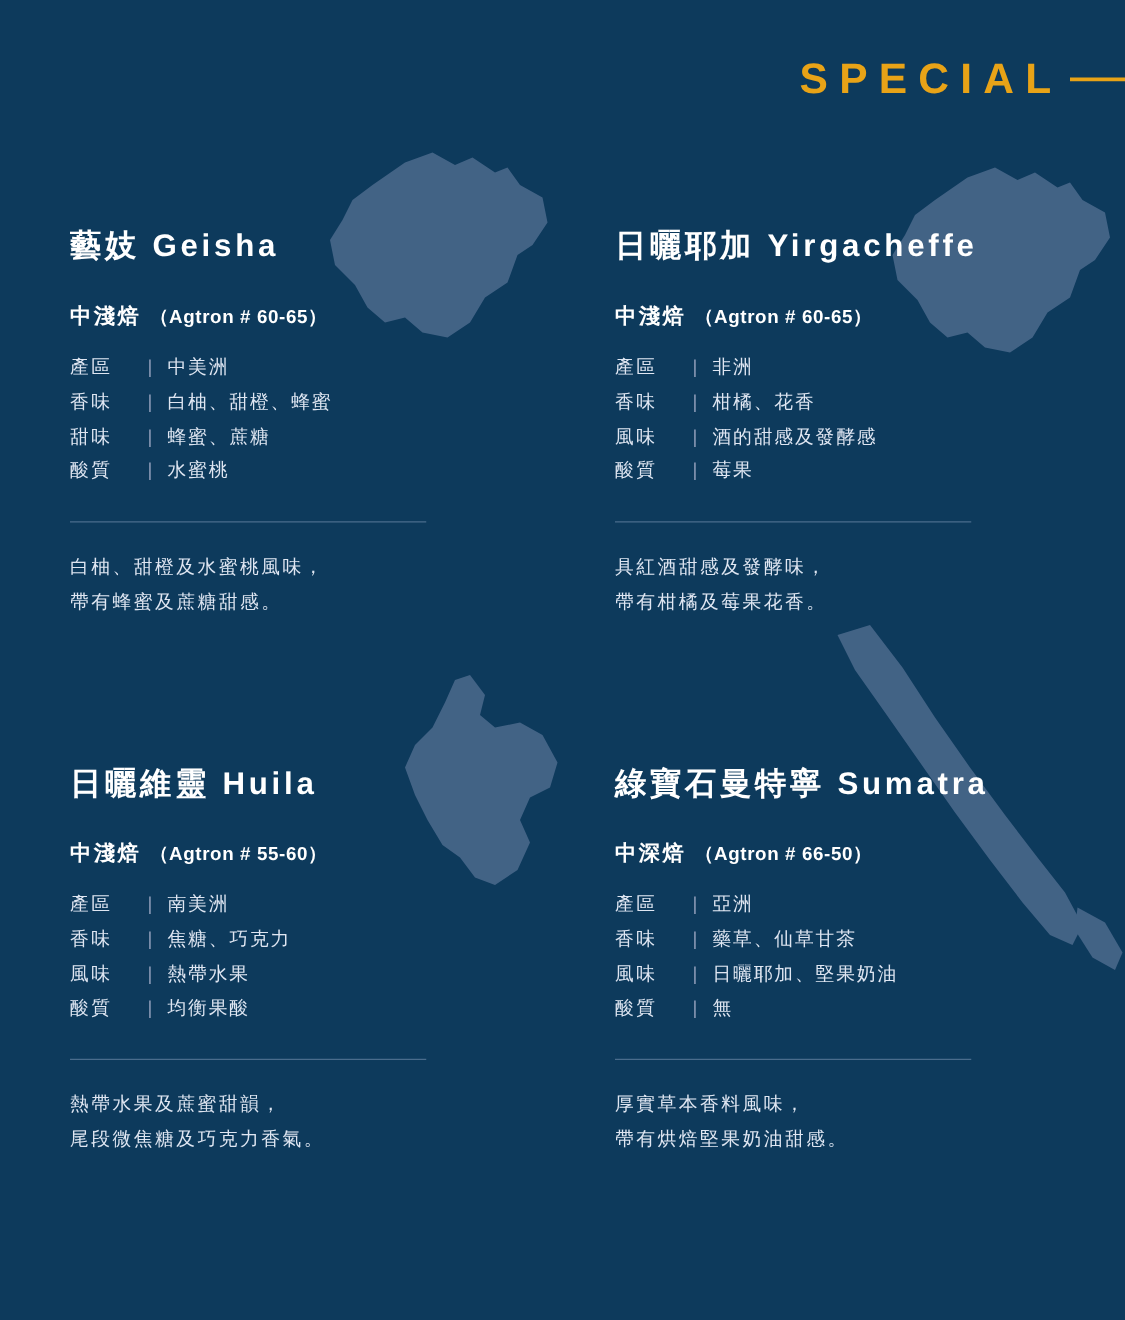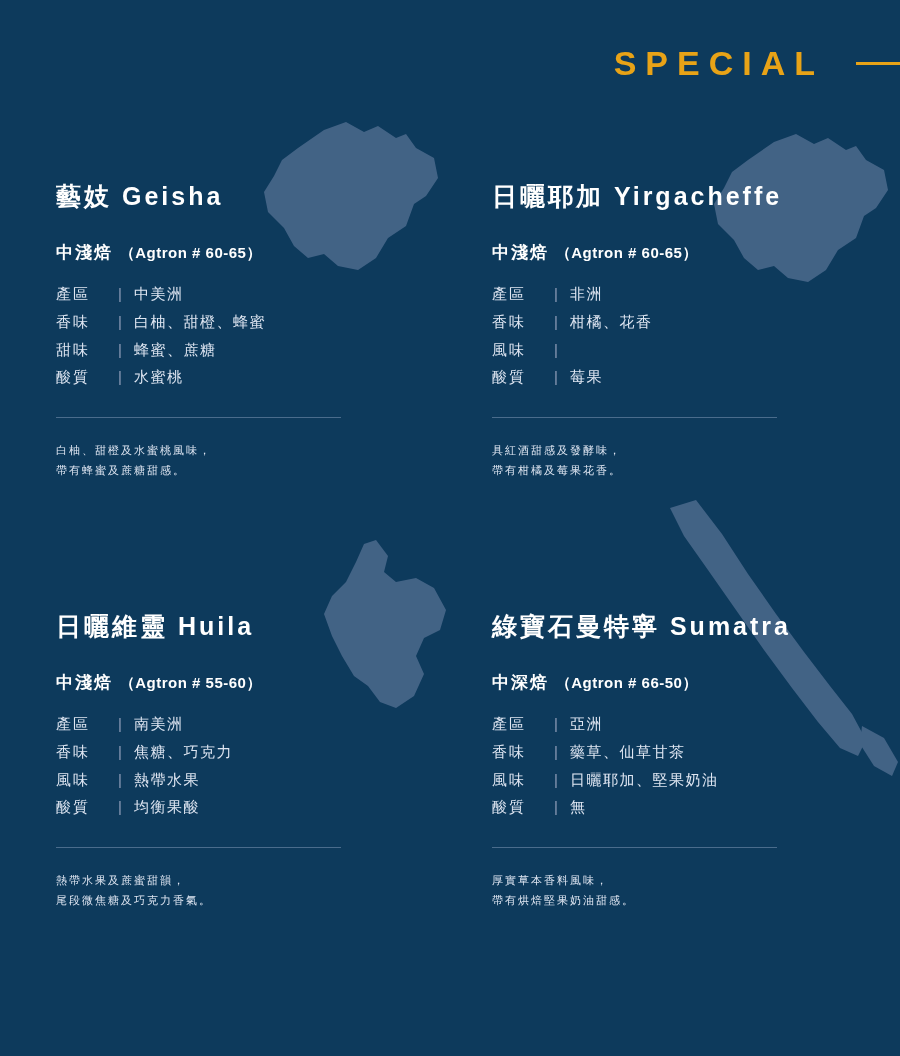--- a/index.html
+++ b/index.html
@@ -14,21 +14,21 @@
     width: 900px; height: 1056px;
     background: #0d3a5c;
   }
 
   
   .header {
     position: absolute;
     top: 44px; right: 0;
     display: flex;
     align-items: center;
-    gap: 32px;
+    gap: 6px;
   }
   .header-title {
     color: #e8a317;
     font-size: 34px;
     font-weight: bold;
     letter-spacing: 9px;
   }
   .header-rule {
     width: 64px;
     height: 3px;
@@ -107,21 +107,21 @@
   .divider {
     position: relative;
     width: 285px;
     height: 1px;
     background: #4a6c8c;
     margin: 26px 0 22px 0;
   }
   .note {
     position: relative;
     color: #dfe6f2;
-    font-size: 11px;
+    font-size: 15px;
     letter-spacing: 2px;
     line-height: 1.85;
   }
 </style>
 </head>
 <body>
 
 <div class="page">
 
   <div class="header">
@@ -189,20 +189,21 @@
           <span class="spec-val">非洲</span>
         </li>
         <li class="spec-row">
           <span class="spec-key">香味</span>
           <span class="spec-sep">|</span>
           <span class="spec-val">柑橘、花香</span>
         </li>
         <li class="spec-row">
           <span class="spec-key">風味</span>
           <span class="spec-sep">|</span>
+          <span class="spec-val">酒的甜感及發酵感</span>
         </li>
         <li class="spec-row">
           <span class="spec-key">酸質</span>
           <span class="spec-sep">|</span>
           <span class="spec-val">莓果</span>
         </li>
       </ul>
       <div class="divider"></div>
       <div class="note">
         <div>具紅酒甜感及發酵味，</div>

